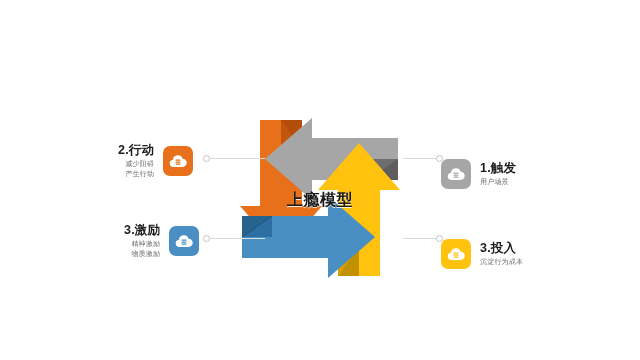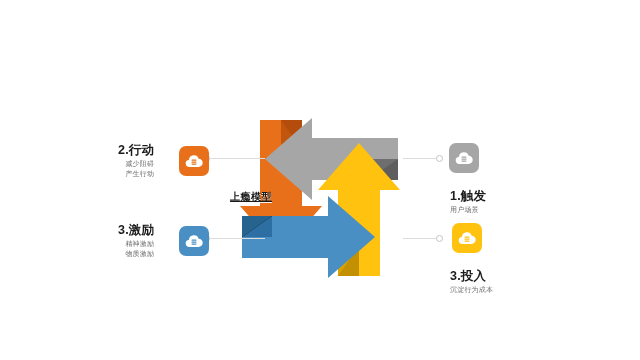--- a/index.html
+++ b/index.html
@@ -10,31 +10,31 @@
     position:relative;
   }
   #stage{position:absolute;left:0;top:0;width:640px;height:360px;}
 
   
   #cycle{position:absolute;left:230px;top:108px;width:180px;height:180px;}
   #cycle svg{display:block;width:180px;height:180px;}
 
   #center-title{
     position:absolute;left:230px;top:190px;width:180px;
-    font-size:10px;font-weight:bold;color:#1a1a1a;
+    text-align:center;
+    font-size:16px;font-weight:bold;color:#1a1a1a;
     letter-spacing:.5px;
     text-shadow:0 1px 0 rgba(255,255,255,.85);
     white-space:nowrap;
-    text-decoration:underline;
-  }
-
-  
-  .node{position:absolute;display:flex;align-items:center;gap:16px;}
+  }
+
+  
+  .node{position:absolute;display:flex;align-items:center;}
   .node.left{flex-direction:row;}
-  .node.right{flex-direction:column;}
+  .node.right{flex-direction:row;margin-top:16px;}
 
   .icon-tile{
     width:30px;height:30px;border-radius:7px;
     display:flex;align-items:center;justify-content:center;
     flex:0 0 auto;
   }
   .icon-tile svg{display:block;}
 
   .txt{display:flex;flex-direction:column;}
   .txt.l{align-items:flex-end;text-align:right;margin-right:9px;}
@@ -55,21 +55,21 @@
   .dot{
     width:7px;height:7px;border-radius:50%;
     border:1px solid #c2c2c2;background:#ffffff;box-sizing:border-box;
     flex:0 0 auto;
   }
   .line{height:1px;background:#dcdcdc;flex:1 1 auto;}
 
   
   #node-1{left:441px;top:143px;}
   #node-2{left:118px;top:143px;}
-  #node-3{left:118px;top:223px;}
+  #node-3{left:124px;top:223px;}
   #node-4{left:441px;top:223px;}
 
   #conn-1{left:403px;top:154px;width:40px;}
   #conn-2{left:203px;top:154px;width:62px;}
   #conn-3{left:203px;top:234px;width:62px;}
   #conn-4{left:403px;top:234px;width:40px;}
 </style>
 </head>
 <body>
 

